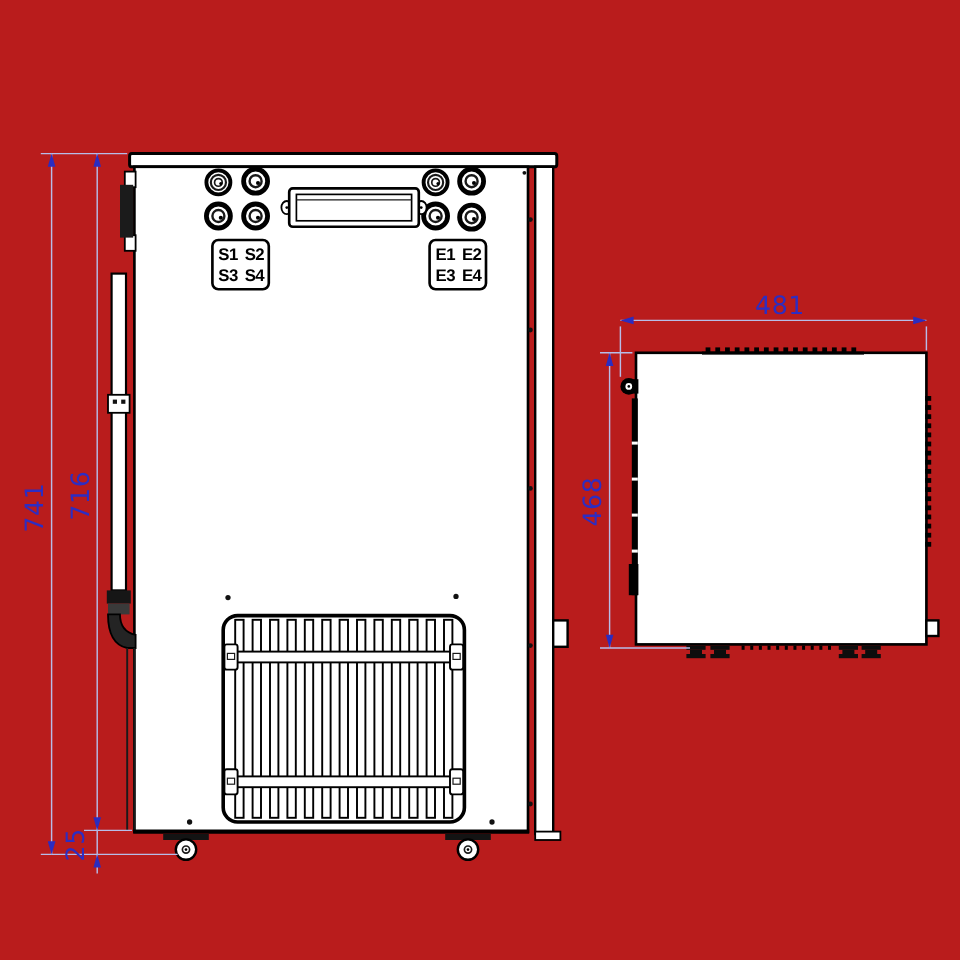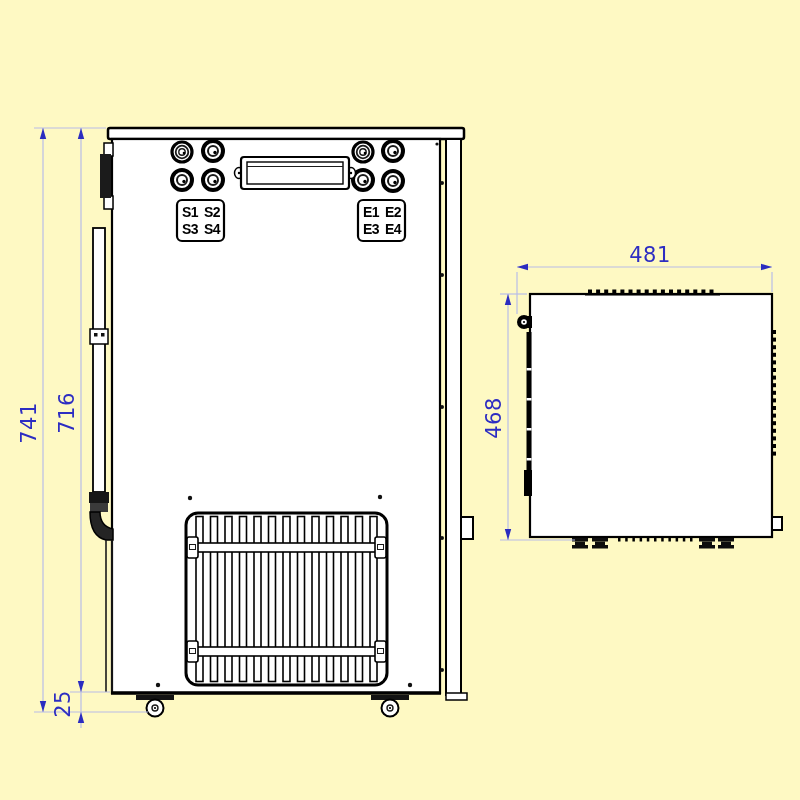--- a/index.html
+++ b/index.html
@@ -1,20 +1,20 @@
 <!DOCTYPE html>
 <html><head>
 <meta charset="utf-8">
 <style>
   html, body { margin: 0; padding: 0; background: #ffffff; }
   .canvas {
     position: relative;
     width: 800px;
     height: 800px;
-    background: #fef9c3;
+    background: #b91c1c;
     font-family: "DejaVu Sans", sans-serif;
     overflow: hidden;
   }
   svg { display: block; }
   .outline { stroke: #000000; fill: #ffffff; }
   .thin    { stroke: #1a1a1a; fill: none; }
   .dimline { stroke: #b7bce8; stroke-width: 1.2; fill: none; }
   .dimarrow{ fill: #2b2cc0; stroke: none; }
   .dimtext {
     fill: #2d2dc2;

